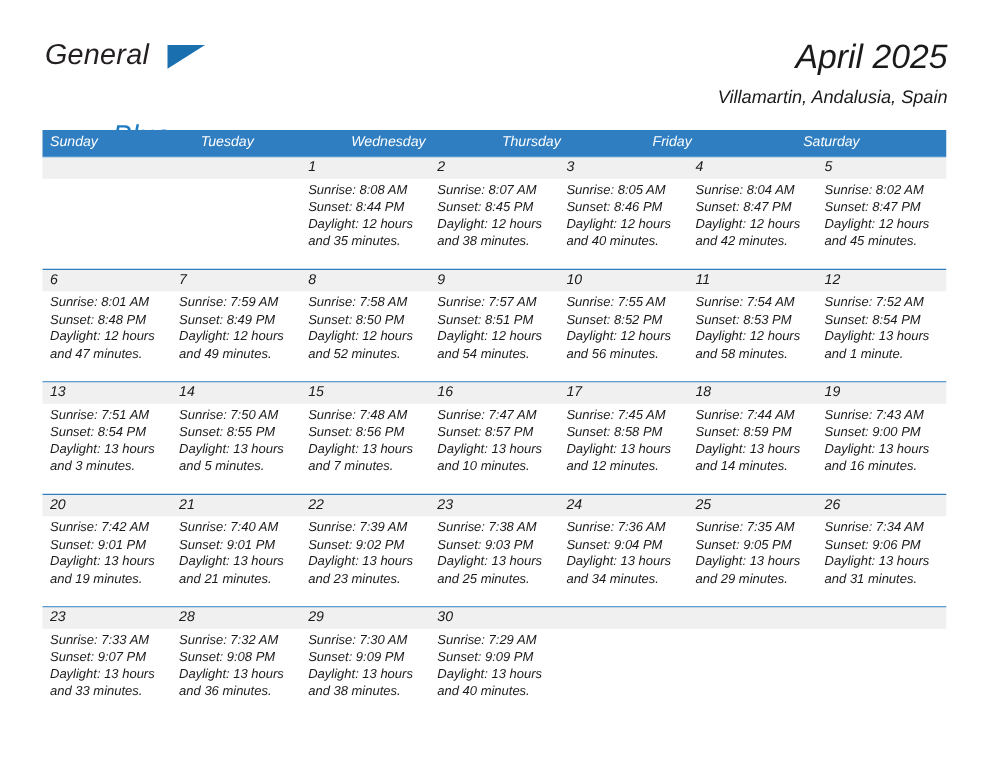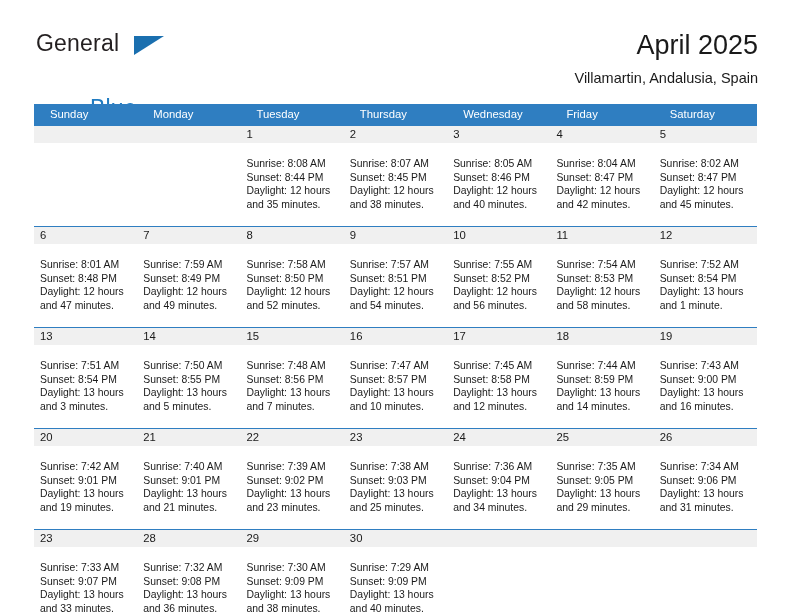--- a/index.html
+++ b/index.html
@@ -12,20 +12,21 @@
     background: #ffffff;
     font-family: "Liberation Sans", sans-serif;
     color: #000000;
     overflow: hidden;
   }
   .page {
     position: relative;
     width: 792px;
     height: 588px;
     box-sizing: border-box;
+    font-style: italic;
   }
 
   
   .header {
     position: absolute;
     left: 34px;
     top: 28px;
     right: 34px;
     height: 70px;
   }
@@ -96,21 +97,21 @@
   .weekdays {
     display: flex;
     background: #2f7ec1;
     height: 21px;
   }
   .weekday {
     flex: 1 1 0;
     color: #ffffff;
     font-size: 11.3px;
     line-height: 21px;
-    padding-left: 16px;
+    padding-left: 6px;
     box-sizing: border-box;
     white-space: nowrap;
     overflow: hidden;
   }
 
   .week {
     position: relative;
     border-top: 1.6px solid #2f7ec1;
   }
   .week:first-of-type {
@@ -124,21 +125,21 @@
   .date-num {
     flex: 1 1 0;
     font-size: 11.3px;
     line-height: 17px;
     padding-left: 6px;
     color: #1a1a1a;
     box-sizing: border-box;
   }
   .details-row {
     display: flex;
-    padding-top: 14px;
+    padding-top: 3px;
     min-height: 69px;
   }
   .day-details {
     flex: 1 1 0;
     box-sizing: border-box;
     padding-left: 6px;
     padding-right: 5px;
     font-size: 10.4px;
     line-height: 13.6px;
     color: #1a1a1a;
@@ -164,24 +165,23 @@
       <div class="cal-title">April 2025</div>
       <div class="cal-subtitle">Villamartin, Andalusia, Spain</div>
     </div>
 
   </div>
 
   <div class="calendar">
 
     <div class="weekdays">
       <div class="weekday">Sunday</div>
-      <div class="weekday">Monday</div>
       <div class="weekday">Tuesday</div>
+      <div class="weekday">Wednesday</div>
       <div class="weekday">Thursday</div>
-      <div class="weekday">Wednesday</div>
       <div class="weekday">Friday</div>
       <div class="weekday">Saturday</div>
     </div>
 
     <div class="week">
       <div class="date-strip">
         <div class="date-num"></div>
         <div class="date-num"></div>
         <div class="date-num">1</div>
         <div class="date-num">2</div>

